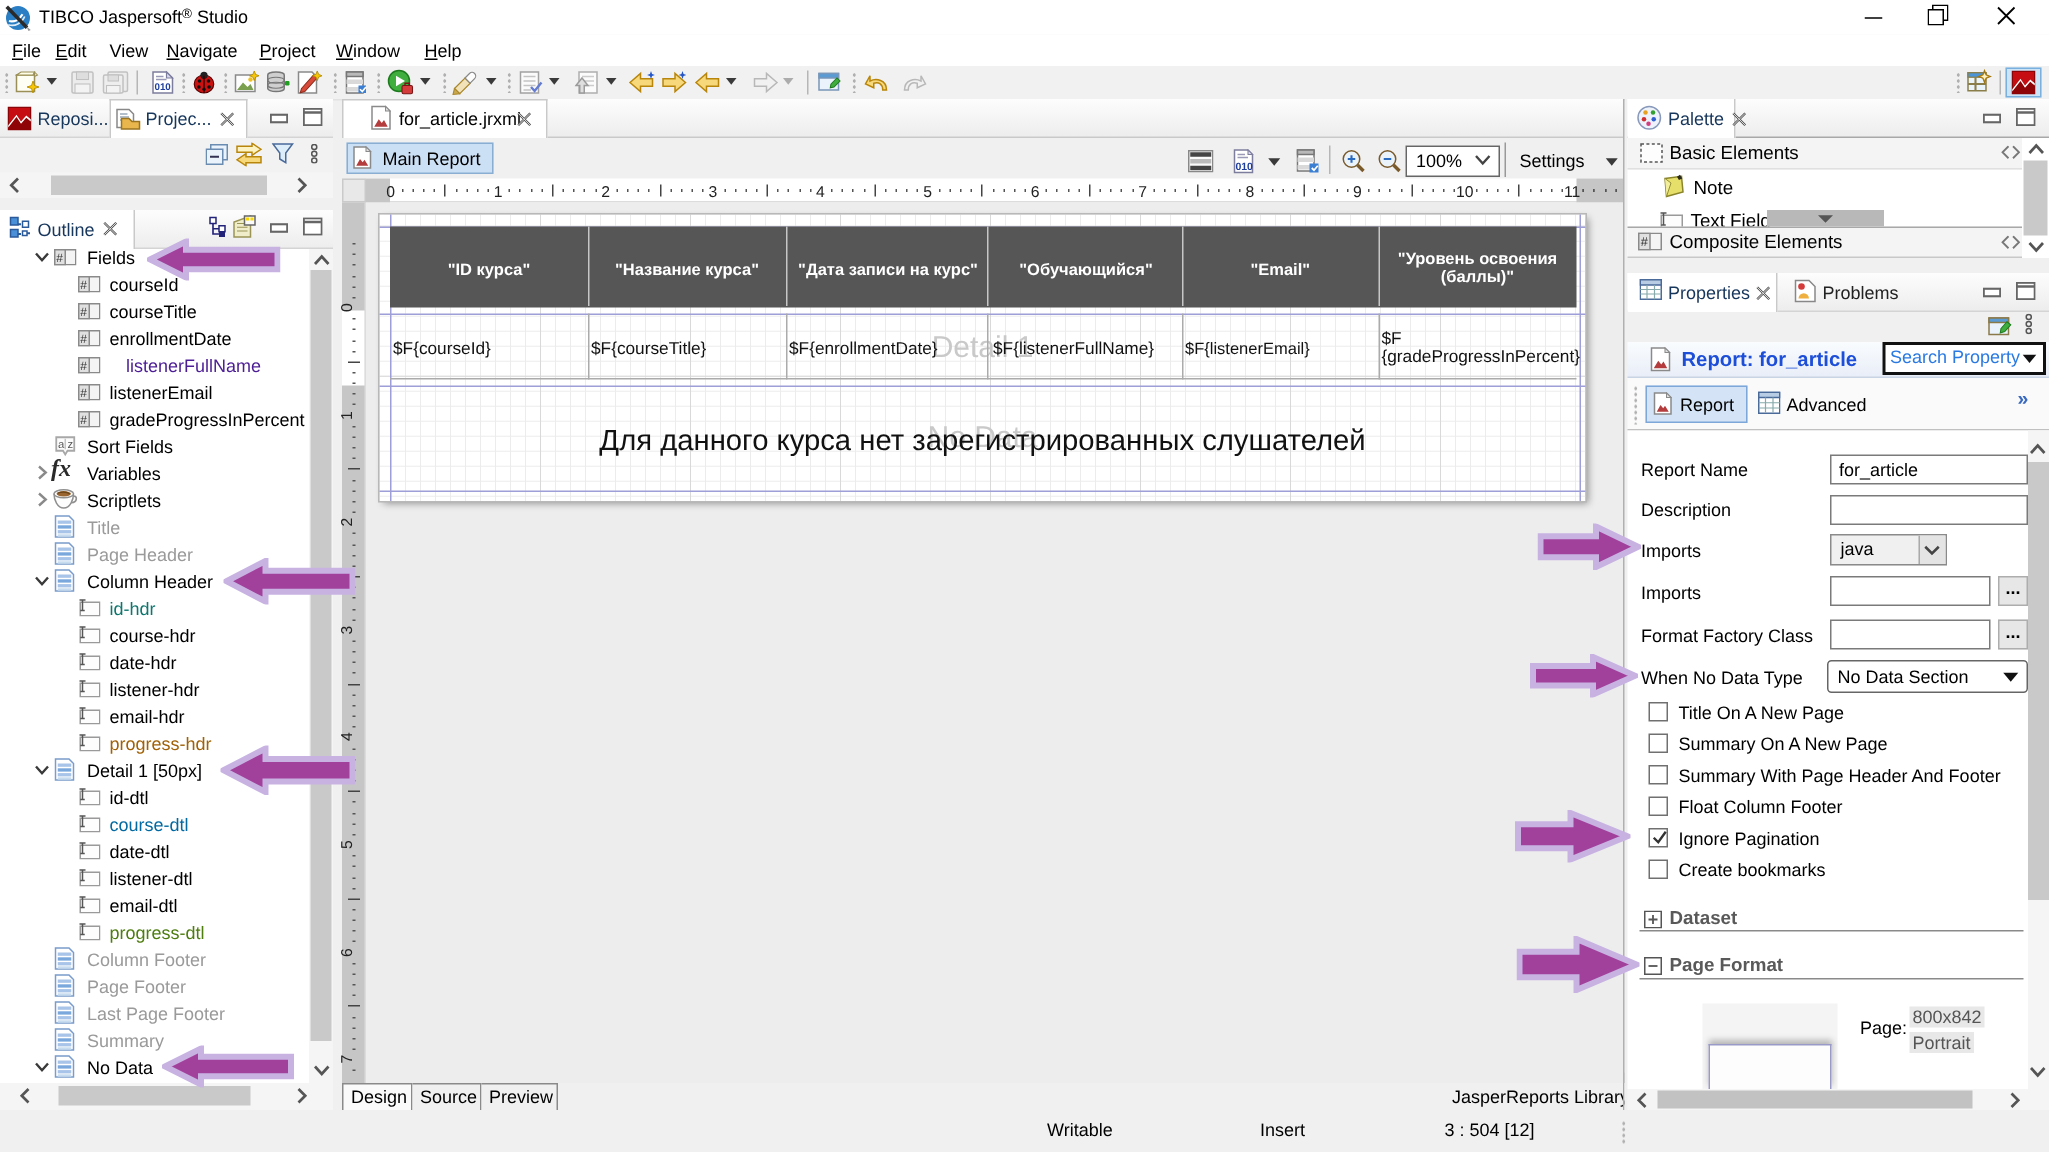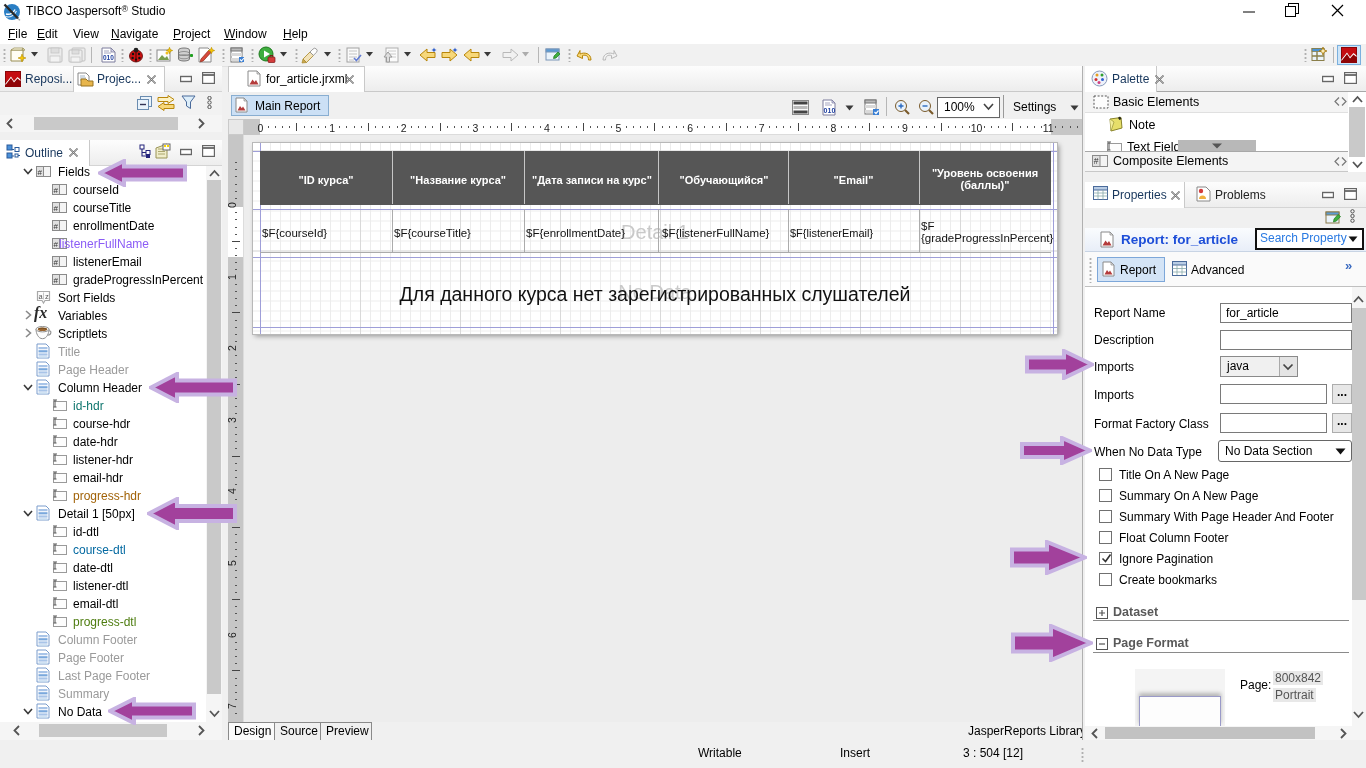--- a/index.html
+++ b/index.html
@@ -343,21 +343,21 @@
     <rect x="0.5" y="0.5" width="14" height="10" fill="#f4f4f4" stroke="#8a8a8a"></rect>
     <rect x="0.5" y="0.5" width="7" height="10" fill="#e0e0e0" stroke="#8a8a8a"></rect>
     <text x="1.5" y="8.5" font-size="8" fill="#333" font-family="Liberation Sans">#</text>
   </svg>
 <div class="tx" style="left:73px;top:219px;color:#000">enrollmentDate</div>
 <svg class="ab" style="left:52px;top:238px" width="15" height="11" viewBox="0 0 15 11">
     <rect x="0.5" y="0.5" width="14" height="10" fill="#f4f4f4" stroke="#8a8a8a"></rect>
     <rect x="0.5" y="0.5" width="7" height="10" fill="#e0e0e0" stroke="#8a8a8a"></rect>
     <text x="1.5" y="8.5" font-size="8" fill="#333" font-family="Liberation Sans">#</text>
   </svg>
-<div class="tx" style="left:59px;top:237px;color:#8b5cf6">listenerFullName</div>
+<div class="tx" style="left:84px;top:237px;color:#4c1d95">listenerFullName</div>
 <svg class="ab" style="left:52px;top:256px" width="15" height="11" viewBox="0 0 15 11">
     <rect x="0.5" y="0.5" width="14" height="10" fill="#f4f4f4" stroke="#8a8a8a"></rect>
     <rect x="0.5" y="0.5" width="7" height="10" fill="#e0e0e0" stroke="#8a8a8a"></rect>
     <text x="1.5" y="8.5" font-size="8" fill="#333" font-family="Liberation Sans">#</text>
   </svg>
 <div class="tx" style="left:73px;top:255px;color:#000">listenerEmail</div>
 <svg class="ab" style="left:52px;top:274px" width="15" height="11" viewBox="0 0 15 11">
     <rect x="0.5" y="0.5" width="14" height="10" fill="#f4f4f4" stroke="#8a8a8a"></rect>
     <rect x="0.5" y="0.5" width="7" height="10" fill="#e0e0e0" stroke="#8a8a8a"></rect>
     <text x="1.5" y="8.5" font-size="8" fill="#333" font-family="Liberation Sans">#</text>

